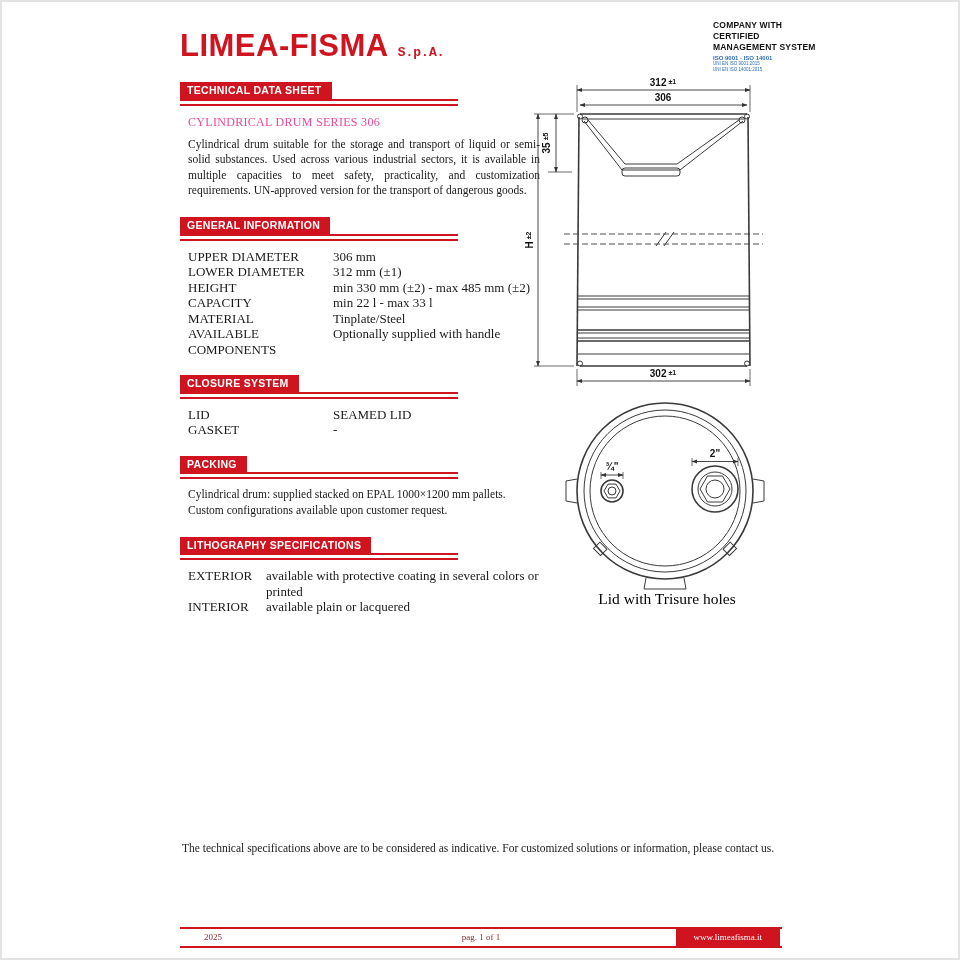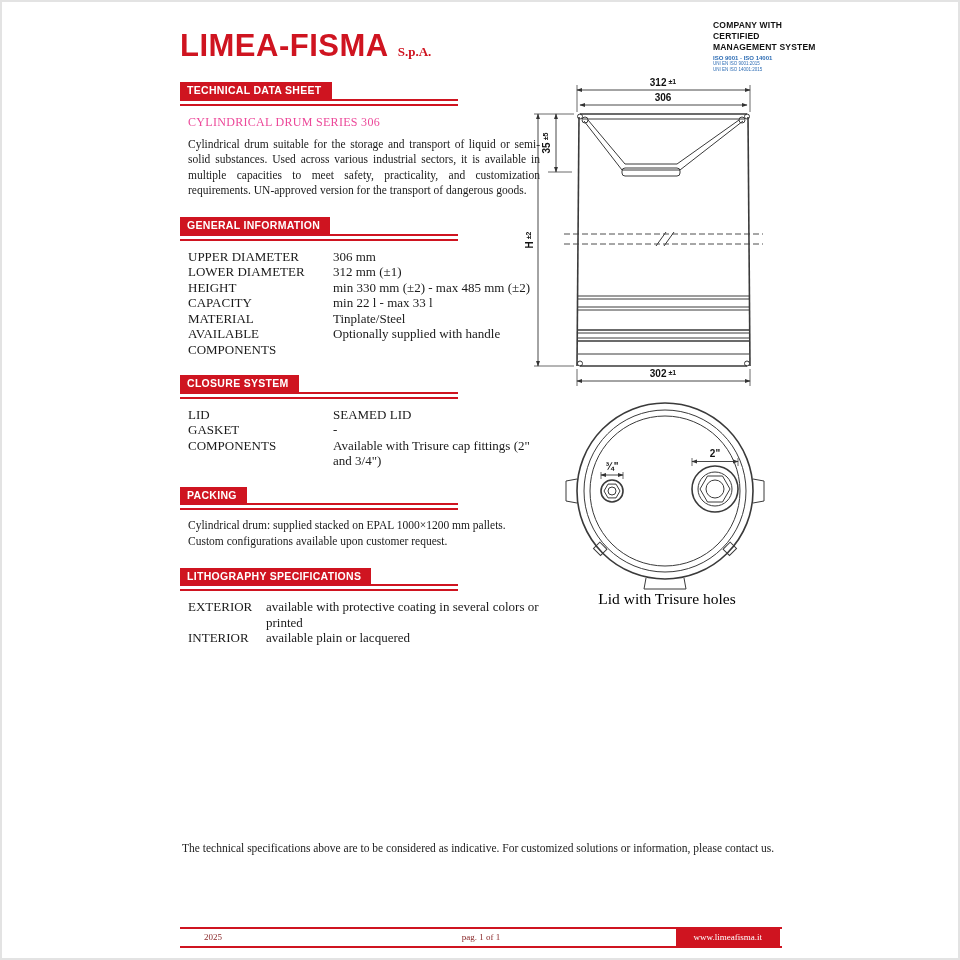--- a/index.html
+++ b/index.html
@@ -3,21 +3,21 @@
 <meta charset="utf-8">
 <style>
   * { margin:0; padding:0; box-sizing:border-box; }
   html,body { width:960px; height:960px; background:#fff; }
   body { font-family:"Liberation Serif", serif; color:#1a1a1a; position:relative; }
   .page { position:absolute; inset:0; background:#fff; border:2px solid #e3e3e3; overflow:hidden; }
 
   
   .logo { position:absolute; left:178px; top:26px; white-space:nowrap; }
   .logo-main { font-family:"Liberation Sans", sans-serif; font-weight:800; font-size:31px; letter-spacing:0.5px; color:var(--red); }
-  .logo-suffix { font-family:Liberation Serif, serif; font-weight:bold; font-size:13px; color:var(--red); margin-left:5px; }
+  .logo-suffix { font-family:Liberation Mono, monospace; font-weight:bold; font-size:13px; color:var(--red); margin-left:5px; }
 
   
   .cert { position:absolute; left:711px; top:18px; width:160px; }
   .cert-title { font-family:"Liberation Sans", sans-serif; font-weight:bold; font-size:8.5px; line-height:1.3; color:#111; letter-spacing:0.2px; }
   .cert-iso { font-family:"Liberation Sans", sans-serif; font-weight:bold; font-size:6px; color:var(--blue); margin-top:2px; }
   .cert-fine { font-family:"Liberation Sans", sans-serif; font-size:4.5px; color:var(--blue); line-height:1.35; }
 
   :root { --red:#cf1420; --blue:#2e6db4; }
 
   
@@ -129,24 +129,20 @@
     </div>
     <div class="spec-rows">
       <div class="spec-row">
         <span class="spec-label">LID</span>
         <span class="spec-value">SEAMED LID</span>
       </div>
       <div class="spec-row">
         <span class="spec-label">GASKET</span>
         <span class="spec-value">-</span>
       </div>
-      <div class="spec-row">
-        <span class="spec-label">COMPONENTS</span>
-        <span class="spec-value">Available with Trisure cap fittings (2" and 3/4")</span>
-      </div>
     </div>
 
     <div class="sec-header">
       <div class="sec-bar">PACKING</div>
       <div class="sec-line"></div>
       <div class="sec-line"></div>
     </div>
     <div class="pack-text">Cylindrical drum: supplied stacked on EPAL 1000×1200 mm pallets. Custom configurations available upon customer request.</div>
 
     <div class="sec-header">

